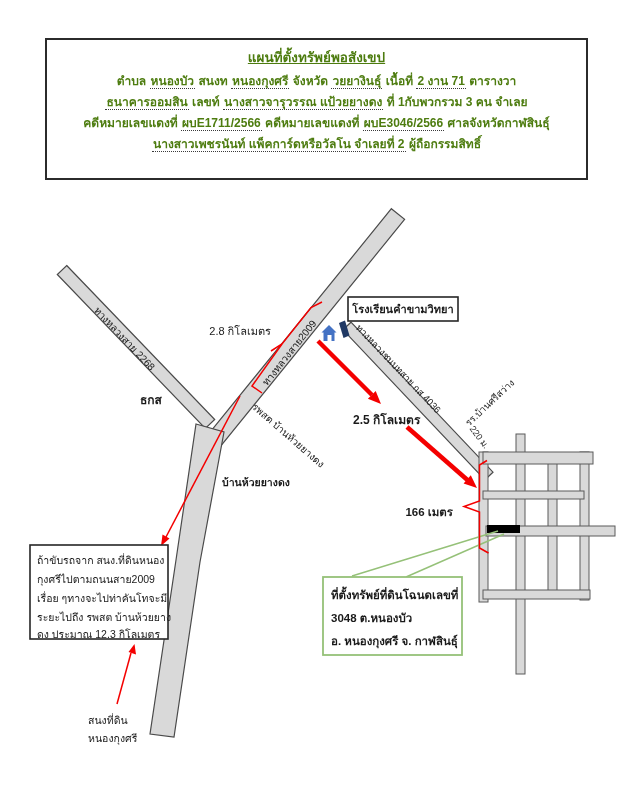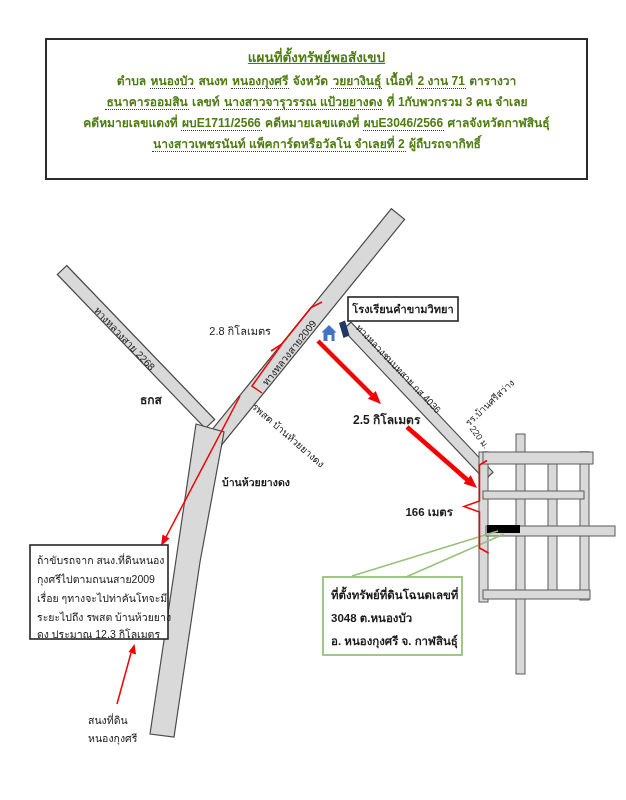--- a/index.html
+++ b/index.html
@@ -38,21 +38,21 @@
 <body>
 
 <div class="page">
 
   <div class="header-box">
     <div class="header-title">แผนที่ตั้งทรัพย์พอสังเขป</div>
     <div class="h-lines" id="header-lines">
         <div class="h-line"><span>ตำบล </span><span class="dotted">หนองบัว</span><span> สนงท </span><span class="dotted">หนองกุงศรี</span><span> จังหวัด </span><span class="dotted">วยยางินธุ์</span><span> เนื้อที่ </span><span class="dotted">2 งาน 71</span><span> ตารางวา</span></div>
         <div class="h-line"><span class="dotted">ธนาคารออมสิน</span><span> เลขท์ </span><span class="dotted">นางสาวจารุวรรณ แป้วยยางดง</span><span> ที่ 1กับพวกรวม 3 คน จำเลย</span></div>
         <div class="h-line"><span>คดีหมายเลขแดงที่ </span><span class="dotted">ผบE1711/2566</span><span> คดีหมายเลขแดงที่ </span><span class="dotted">ผบE3046/2566</span><span> ศาลจังหวัดกาฬสินธุ์</span></div>
-        <div class="h-line"><span class="dotted">นางสาวเพชรนันท์ แพ็คการ์ดหรือวัลโน จำเลยที่ 2</span><span>  ผู้ถืบรถจากิทธิ์</span></div>
+        <div class="h-line"><span class="dotted">นางสาวเพชรนันท์ แพ็คการ์ดหรือวัลโน จำเลยที่ 2</span><span>  ผู้ถือกรรมสิทธิ์</span></div>
       </div>
   </div>
 
   <svg class="map" width="626" height="800" viewBox="0 0 626 800">
 
     <polygon class="road" points="66.7,265.5 214.7,419.5 205.3,428.5 57.3,274.5"></polygon>
     <polygon class="road" points="391.4,208.7 404.6,219.4 219.6,447.4 206.4,436.7"></polygon>
     <polygon class="road" points="196,424 224,432 200,562 174,737 150,734 176,560"></polygon>
     <polygon class="road" points="351,322.2 493,472.2 485,479.8 343,329.8"></polygon>
 

